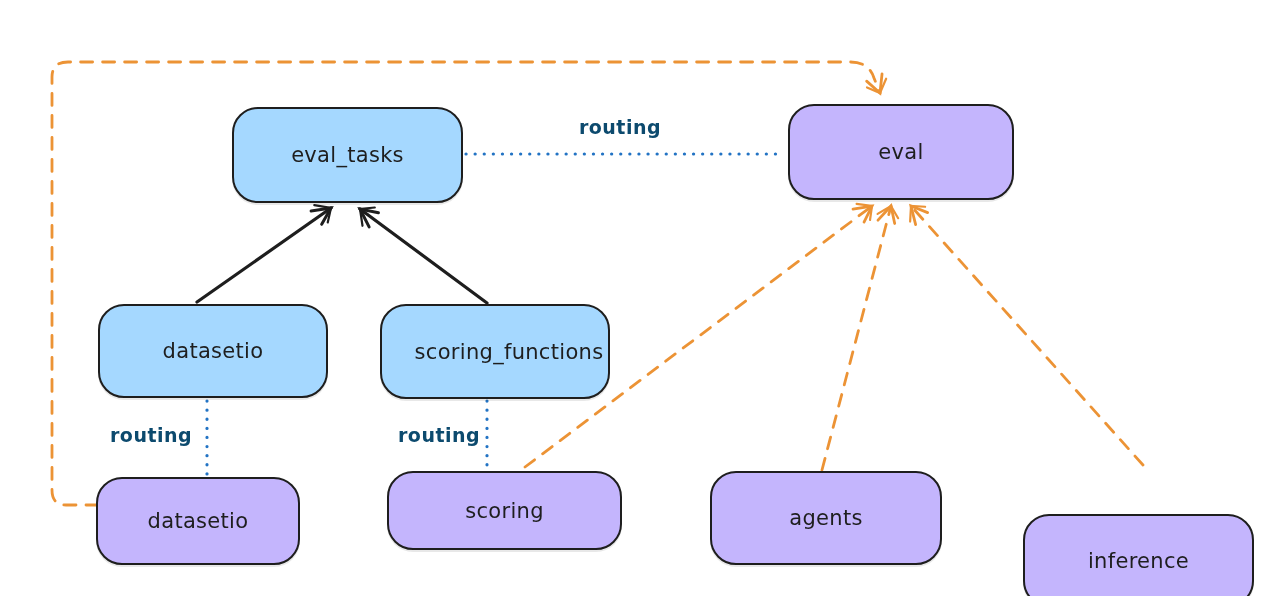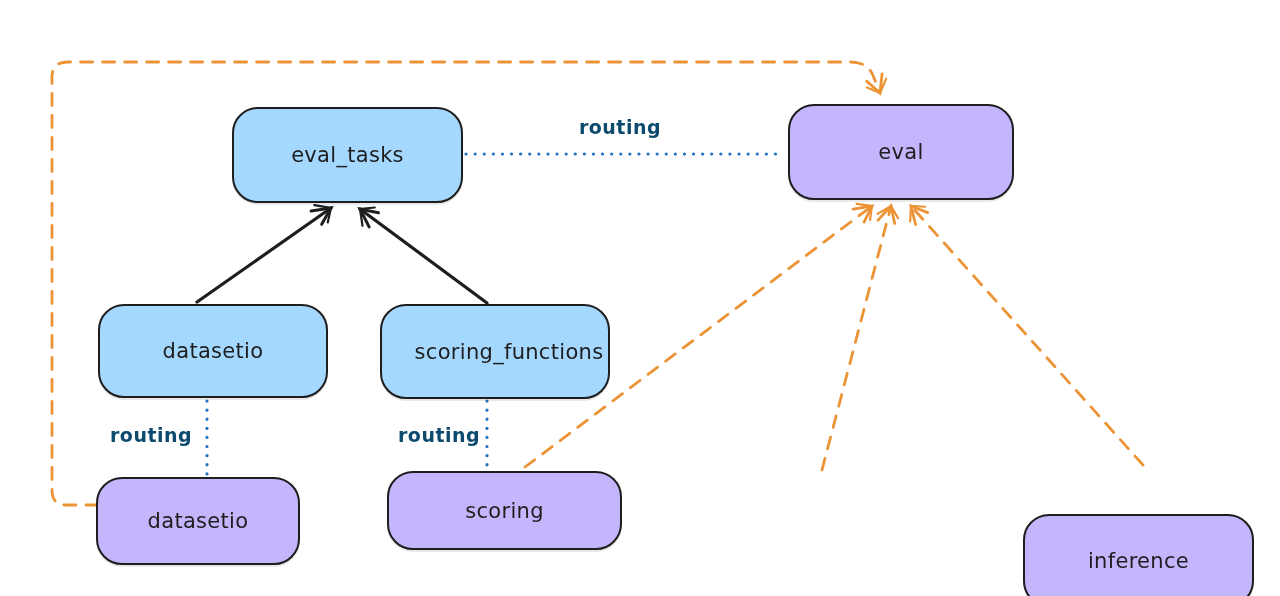--- a/index.html
+++ b/index.html
@@ -124,20 +124,23 @@
   </div>
   <div class="node blue" id="node-scoring-functions">
     <span class="node-label">scoring_functions</span>
   </div>
   <div class="node green" id="node-datasetio">
     <span class="node-label">datasetio</span>
   </div>
   <div class="node green" id="node-scoring">
     <span class="node-label">scoring</span>
   </div>
+  <div class="node green" id="node-agents">
+    <span class="node-label">agents</span>
+  </div>
   <div class="node green" id="node-inference">
     <span class="node-label">inference</span>
   </div>
 
   <div class="edge-label" id="label-routing-top">routing</div>
   <div class="edge-label" id="label-routing-datasets">routing</div>
   <div class="edge-label" id="label-routing-scoring">routing</div>
 
 </div>
 

